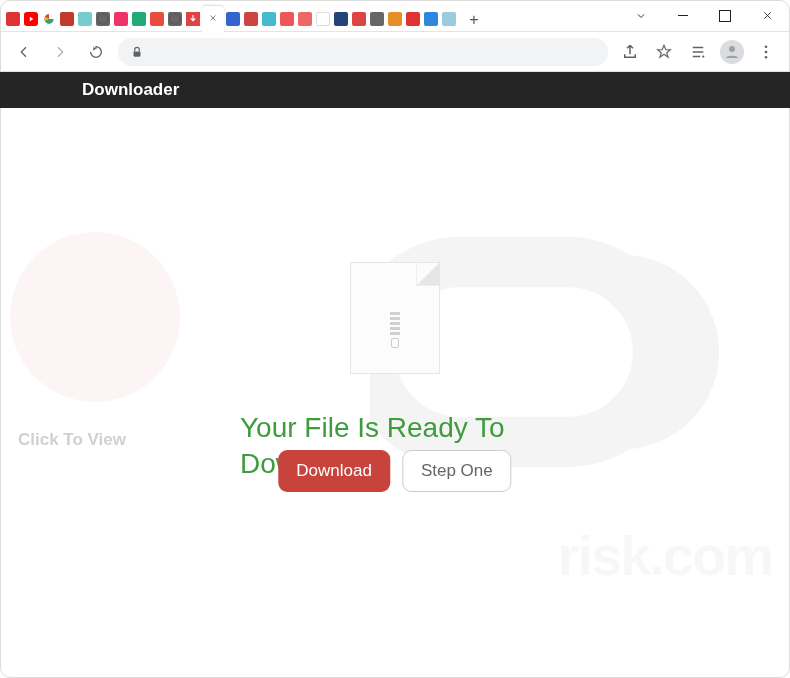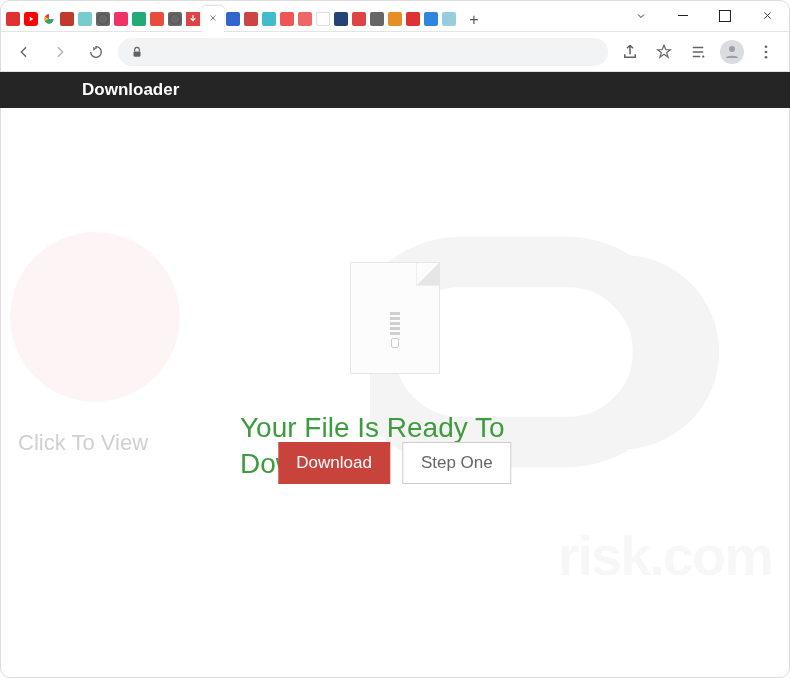--- a/index.html
+++ b/index.html
@@ -139,22 +139,22 @@
 .wm-circle{
   position:absolute;
   left:10px; top:160px;
   width:170px;height:170px;border-radius:50%;
   background:rgba(244,200,200,0.18);
 }
 .wm-text{
   position:absolute;
   left:18px; top:358px;
   color:rgba(170,170,170,0.55);
-  font-size:22px;
-  font-weight:400;
+  font-size:17px;
+  font-weight:700;
 }
 .wm-risk{
   position:absolute;
   right:18px; bottom:90px;
   font-size:56px;
   font-weight:900;
   color:rgba(0,0,0,0.03);
   letter-spacing:-2px;
 }
 .wm-c-big{
@@ -215,26 +215,27 @@
   position:absolute;
   left:50%;
   top:370px;
   transform:translateX(-50%);
   display:flex;
   gap:12px;
 }
 .btn{
   height:42px;
   padding:0 18px;
-  border-radius:0;
+  border-radius:9px;
   font-size:17px;
   display:flex;
   align-items:center;
   justify-content:center;
   cursor:pointer;
+  margin-top:8px;
 }
 .btn-primary{
   background:#c9433d;
   color:#fff;
   border:none;
 }
 .btn-secondary{
   background:#fff;
   color:#666;
   border:1px solid #ccc;

